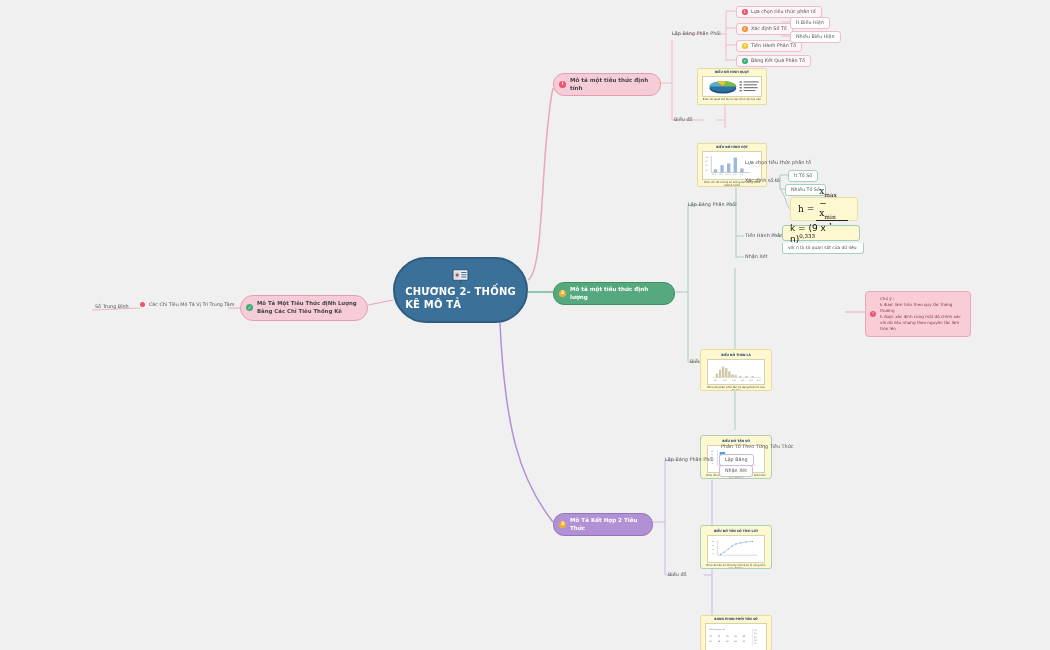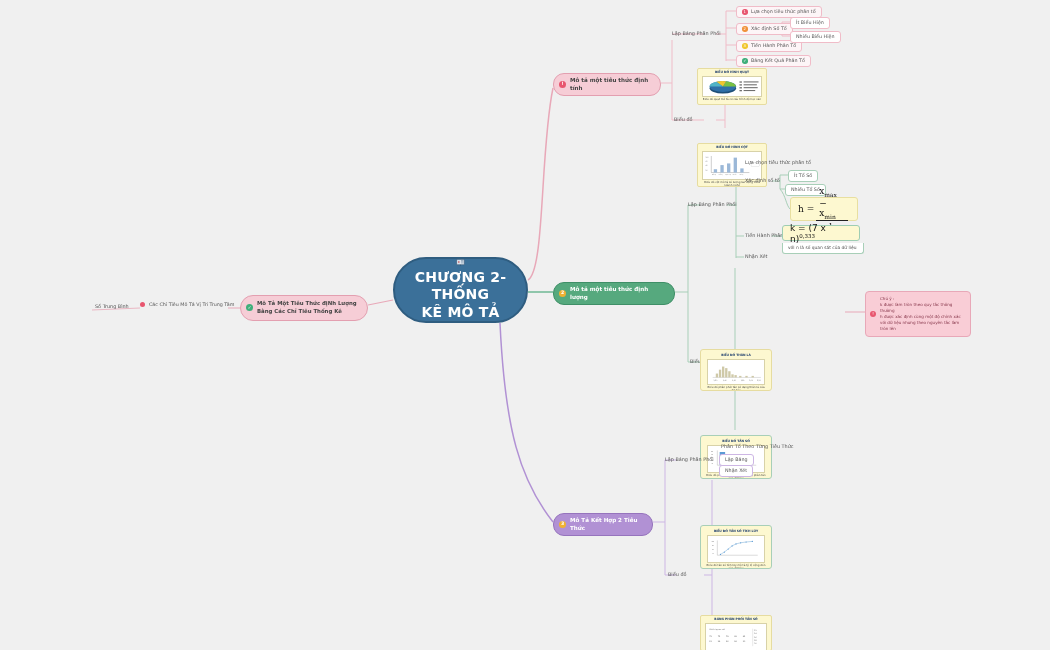--- a/index.html
+++ b/index.html
@@ -15,21 +15,21 @@
   .node{position:absolute;box-sizing:border-box;}
 
   
   .central{
     left:393px;top:257px;width:135px;height:66px;
     background:#3b7099;border:2px solid #2f5d80;border-radius:33px;
     color:#fff;display:flex;flex-direction:column;align-items:center;
     justify-content:center;gap:2px;
   }
   .central .title{
-    font-size:14px;font-weight:bold;text-align:center;line-height:1.25;
+    font-size:10px;font-weight:bold;text-align:left;line-height:1.25;
     letter-spacing:.2px;
   }
   .central .ico{width:19px;height:15px;display:block;}
 
   
   .pill{
     display:flex;align-items:center;gap:4px;
     border-radius:11px;padding:3px 8px 3px 5px;
     font-size:5.6px;font-weight:bold;line-height:1.35;
   }
@@ -335,21 +335,21 @@
       <span>h</span>&nbsp;=
       <span class="frac">
         <span class="num">x<sub>max</sub> − x<sub>min</sub></span>
         <span class="den">k</span>
       </span>
     </span>
   </div>
 
   <div class="node fbox green" style="left:782px;top:225px;width:78px;height:16px;">
     <span class="formula2">
-      <span>k = (7 x n)</span><sup>0,333</sup>
+      <span>k = (9 x n)</span><sup>0,333</sup>
     </span>
   </div>
   <div class="node fnote" style="left:782px;top:243px;width:82px;background:#fff;border:1px solid #a8cfb8;border-top:none;border-radius:0 0 3px 3px;">với n là số quan sát của dữ liệu</div>
 
   <div class="node thumb wrapbox" style="left:700px;top:268px;width:72px;height:42px;">
     <div class="tt">BIỂU ĐỒ THÂN LÁ</div>
     <div class="plot" style="height:24px;">
       <svg viewBox="0 0 72 24" style="width:100%;height:100%">
         <line x1="6" y1="19" x2="68" y2="19" stroke="#999" stroke-width=".4"></line>
         <g fill="#cfc9a8">

